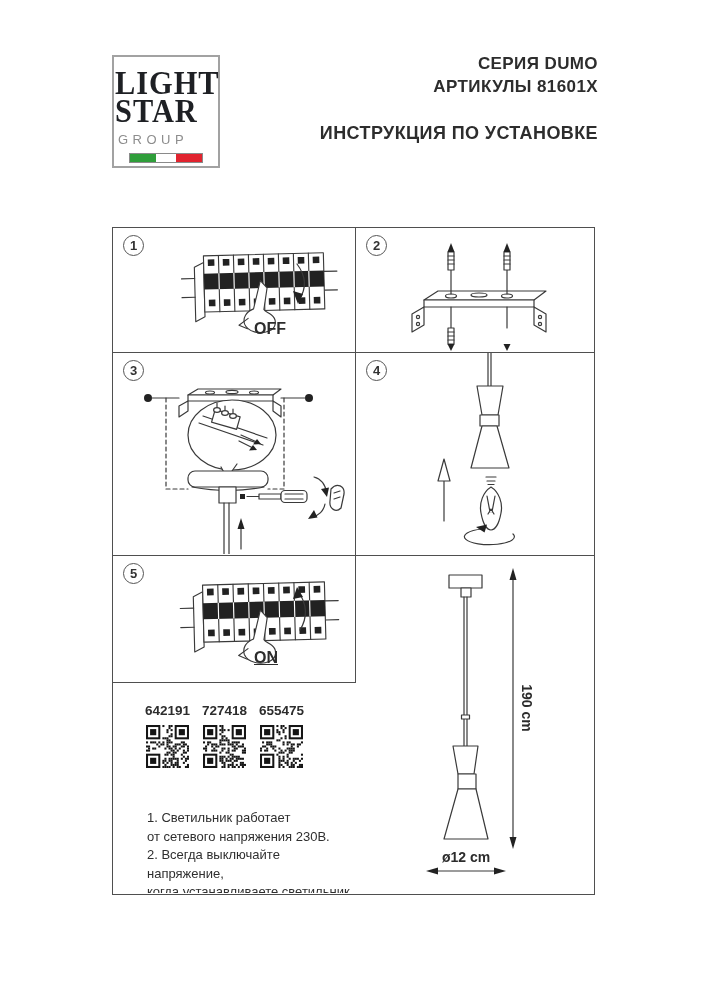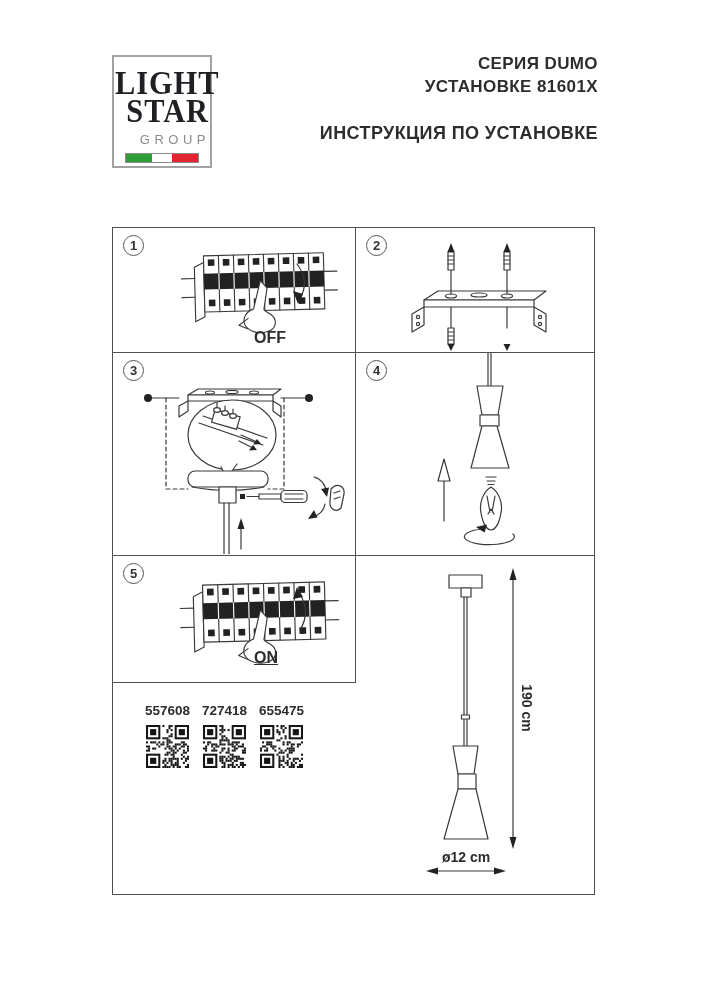--- a/index.html
+++ b/index.html
@@ -1,20 +1,20 @@
 <!DOCTYPE html>
 <html><head>
 <meta charset="utf-8">
 <style>
   html,body{margin:0;padding:0;background:#fff;}
   .page{position:relative;width:707px;height:1000px;background:#fff;overflow:hidden;
         font-family:"Liberation Sans",sans-serif;color:#2d2d2d;}
   
-  .logo{position:absolute;left:112px;top:55px;width:100px;height:113px;
-        border:2px solid #a2a2a2;background:#fff;text-align:right;box-sizing:border-box;}
+  .logo{position:absolute;left:112px;top:55px;width:108px;height:113px;
+        border:2px solid #a2a2a2;background:#fff;text-align:left;box-sizing:border-box;}
   .logo .l1,.logo .l2{font-family:"Liberation Serif",serif;font-weight:bold;font-size:31px;
         line-height:28px;color:#1e2024;letter-spacing:1px;transform:scale(.98,1.08);}
   .logo .l1{margin-top:12px;}
   .logo .l3{font-size:13px;color:#8d8d8d;letter-spacing:4.5px;margin-top:7px;margin-left:4px;}
   .flag{width:72px;height:8px;margin:6px auto 0;border:1px solid #8a8a8a;display:flex;box-sizing:content-box;}
   .flag .g{width:26px;background:#2f9e3a;}
   .flag .w{width:20px;background:#ffffff;}
   .flag .r{width:26px;background:#e1242f;}
   .hdr{position:absolute;right:109px;top:52px;text-align:right;}
   .hdr .series,.hdr .articles{font-size:17px;font-weight:bold;line-height:23px;letter-spacing:.4px;}
@@ -33,21 +33,21 @@
   .p3{left:0;top:125px;width:241px;height:201px;}
   .p4{left:243px;top:125px;width:237px;height:201px;}
   .p5{left:0;top:328px;width:241px;height:125px;}
   .pqr{left:0;top:455px;width:241px;height:210px;}
   .plamp{left:243px;top:328px;width:237px;height:337px;}
   .ill{position:absolute;left:0;top:0;}
   .num{position:absolute;left:10px;top:7px;width:21px;height:21px;border:1.4px solid #555;
        border-radius:50%;display:flex;align-items:center;justify-content:center;
        font-size:13px;font-weight:bold;color:#333;background:#fff;box-sizing:border-box;}
   .lbl{position:absolute;font-size:16px;font-weight:600;color:#2d2d2d;}
-  .off{left:141px;top:92px;margin-top:9px;} .on{left:141px;top:93px;text-decoration:underline;}
+  .off{left:141px;top:92px;} .on{left:141px;top:93px;text-decoration:underline;}
   
   .s{stroke:#3a3a3a;stroke-width:1.2;fill:none;stroke-linecap:round;stroke-linejoin:round;}
   .sf{stroke:#3a3a3a;stroke-width:1.2;fill:#fff;stroke-linejoin:round;}
   .f{fill:#222;stroke:none;}
   .dash{stroke-dasharray:4 3;}
   .dim{font:bold 14px "Liberation Sans",sans-serif;fill:#2c2c2c;}
   
   .qlbl{position:absolute;top:20px;width:57px;text-align:center;font-size:13.5px;
         font-weight:bold;color:#2d2d2d;}
   .qr{position:absolute;top:42px;width:43px;height:43px;}
@@ -103,21 +103,21 @@
     <div class="l3">GROUP</div>
     <div class="flag">
       <div class="g"></div>
         <div class="w"></div>
         <div class="r"></div>
     </div>
   </div>
 
   <div class="hdr">
     <div class="series">СЕРИЯ DUMO</div>
-    <div class="articles">УСТАНОВКЕ 81601X</div>
+    <div class="articles">АРТИКУЛЫ 81601X</div>
     <div class="title">
       <span>ИНСТРУКЦИЯ ПО УСТАНОВКЕ</span><br>
     </div>
   </div>
 
   <div class="tbl">
     <div class="vline"></div>
     <div class="hline h1"></div>
     <div class="hline h2"></div>
     <div class="hline h3"></div>
@@ -240,21 +240,21 @@
         <g transform="translate(50,15) scale(0.8) rotate(-1.5 85 50)">
             <use href="#brk"></use>
           </g>
         <path class="s" d="M187,74 C195,61 194,48 185,35"></path>
         <polygon class="f" points="184,31 180,43 190,41"></polygon>
       </svg>
       <span class="lbl on">ON</span>
     </div>
 
     <div class="panel pqr">
-      <span class="qlbl" style="left:26px">557608</span>
+      <span class="qlbl" style="left:26px">642191</span>
       <span class="qlbl" style="left:83px">727418</span>
       <span class="qlbl" style="left:140px">655475</span>
       <div class="qr" style="left:33px"><svg viewBox="0 0 42 42" width="43" height="43">
             <rect x="16" y="0" width="2" height="2" fill="#151515"></rect>
             <rect x="22" y="0" width="2" height="2" fill="#151515"></rect>
             <rect x="24" y="0" width="2" height="2" fill="#151515"></rect>
             <rect x="22" y="2" width="2" height="2" fill="#151515"></rect>
             <rect x="20" y="4" width="2" height="2" fill="#151515"></rect>
             <rect x="24" y="4" width="2" height="2" fill="#151515"></rect>
             <rect x="20" y="6" width="2" height="2" fill="#151515"></rect>
@@ -606,20 +606,26 @@
             <rect x="0" y="0" width="14" height="14" fill="#151515"></rect>
             <rect x="2" y="2" width="10" height="10" fill="#fff"></rect>
             <rect x="4" y="4" width="6" height="6" fill="#151515"></rect>
             <rect x="28" y="0" width="14" height="14" fill="#151515"></rect>
             <rect x="30" y="2" width="10" height="10" fill="#fff"></rect>
             <rect x="32" y="4" width="6" height="6" fill="#151515"></rect>
             <rect x="0" y="28" width="14" height="14" fill="#151515"></rect>
             <rect x="2" y="30" width="10" height="10" fill="#fff"></rect>
             <rect x="4" y="32" width="6" height="6" fill="#151515"></rect>
           </svg></div>
+      <div class="notes">
+        <span>1. Светильник работает</span>
+        <span>от сетевого напряжения 230В.</span>
+        <span>2. Всегда выключайте напряжение,</span>
+        <span>когда устанавливаете светильник.</span>
+      </div>
     </div>
 
     <div class="panel plamp">
       <svg class="ill" width="237" height="337" viewBox="0 0 237 337">
         <g class="s">
           <rect class="sf" x="93" y="19" width="33" height="13"></rect>
           <rect class="sf" x="105" y="32" width="10" height="9"></rect>
           <path d="M108,41 V190 M111,41 V190"></path>
           <rect class="sf" x="105.5" y="159" width="8" height="4"></rect>
           <path class="sf" d="M97,190 H122 L118,218 H102 Z"></path>

